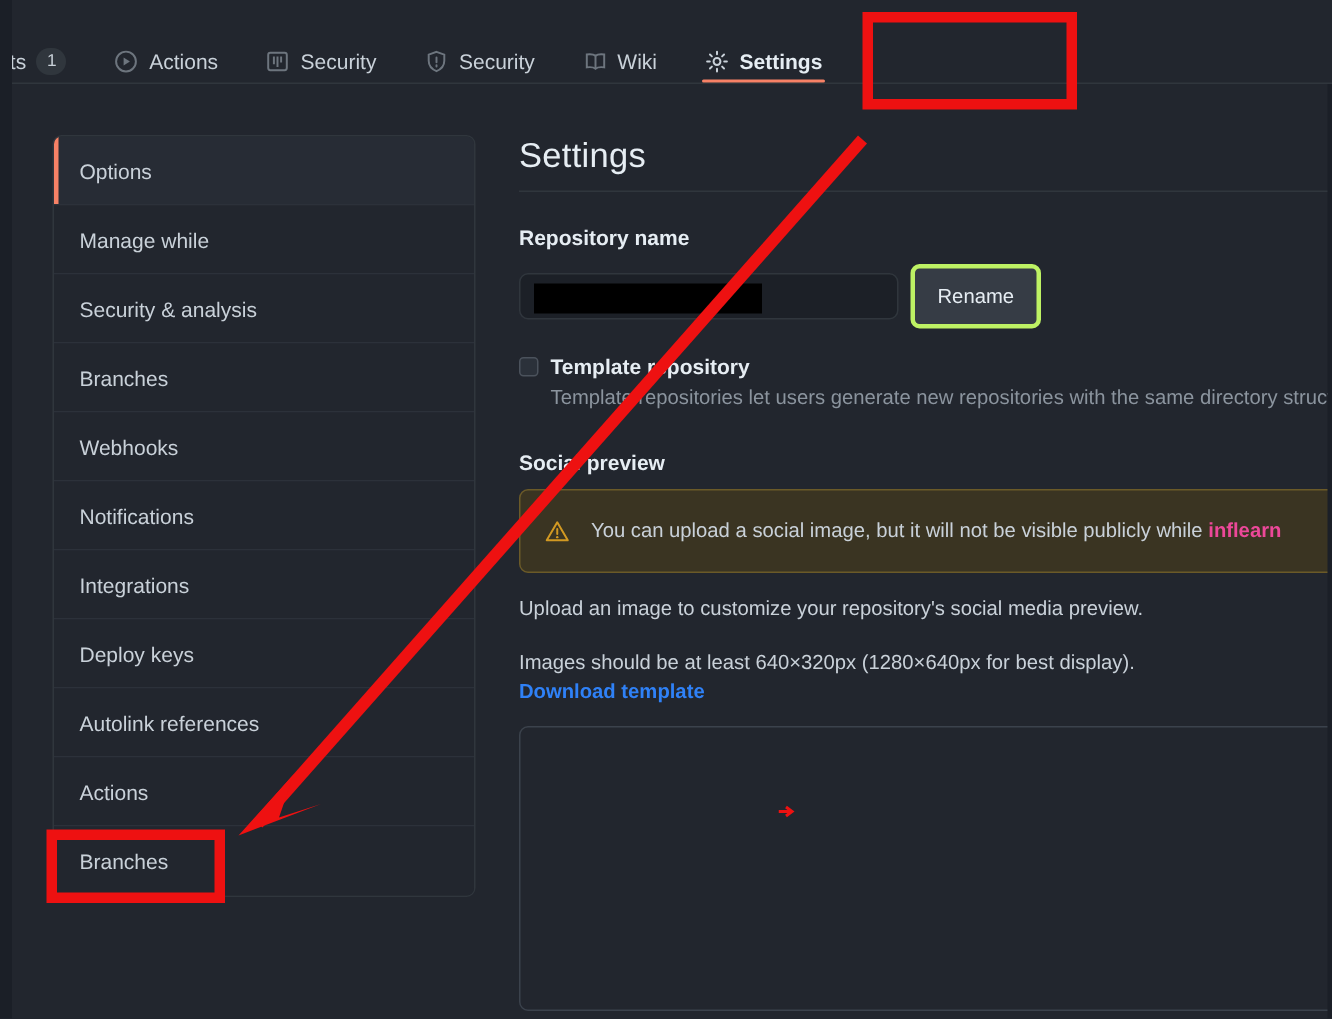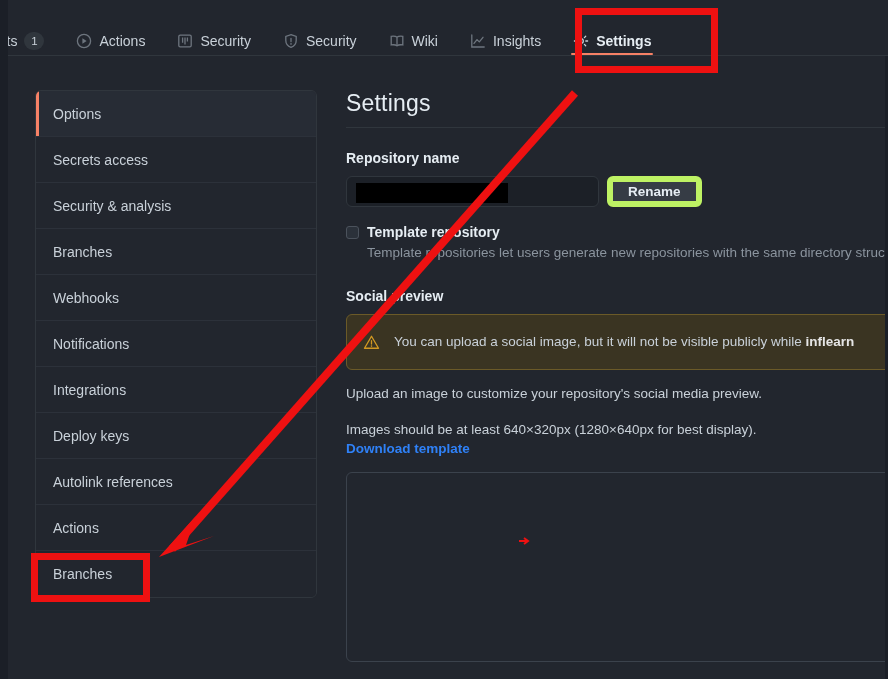--- a/index.html
+++ b/index.html
@@ -174,30 +174,30 @@
     border: 1px solid #30363d;
     border-radius: 6px;
   }
   .redaction {
     position: absolute;
     left: 9px; top: 6px;
     width: 152px; height: 20px;
     background: #000000;
   }
   .btn {
-    height: 31px;
+    height: 43px;
     padding: 0 15px;
     display: inline-flex;
     align-items: center;
     background: #363c45;
-    border: 6px solid #bef264;
+    border: 3px solid #bef264;
     border-radius: 6px;
     color: #e6edf3;
     font-size: 13.5px;
-    font-weight: bold;
+    font-weight: normal;
     font-family: "Liberation Sans", sans-serif;
     cursor: pointer;
   }
 
   .checkbox-row {
     margin-top: 16px;
     display: flex;
     align-items: flex-start;
     gap: 8px;
   }
@@ -244,21 +244,21 @@
     border-radius: 6px;
     overflow: hidden;
   }
   .flash-warn .warn-ico { flex: 0 0 auto; display: inline-flex; }
   .flash-text {
     font-size: 13.5px;
     color: #c9d1d9;
     white-space: nowrap;
     line-height: 20px;
   }
-  .flash-text b { font-weight: bold; color: #e5e5e5; }
+  .flash-text b { font-weight: bold; color: #ec4899; }
 
   .para {
     margin-top: 14px;
     font-size: 13.5px;
     color: #c9d1d9;
     line-height: 20px;
   }
   .para.tight { margin-top: 16px; }
   .link {
     display: block;
@@ -350,29 +350,20 @@
       <div class="nav-item">
         <span class="nav-ico">
           <svg width="16" height="16" viewBox="0 0 16 16" fill="none" stroke="#8b949e" stroke-width="1.3">
             <path d="M8 4.2C6.8 3.2 4.6 3 2.2 3.3v8.6c2.4-.3 4.6-.1 5.8.9 1.2-1 3.4-1.2 5.8-.9V3.3C11.4 3 9.2 3.2 8 4.2Z"></path>
             <path d="M8 4.4v8.4"></path>
           </svg>
         </span>
         <span class="nav-label">Wiki</span>
       </div>
 
-      <div class="nav-item">
-        <span class="nav-ico">
-          <svg width="16" height="16" viewBox="0 0 16 16" fill="none" stroke="#8b949e" stroke-width="1.3">
-            <path d="M1.8 2v12h12.4" stroke-linecap="round"></path>
-            <path d="M4 10.4 7 6.6l2.3 2.3 3.7-4.6" stroke-linecap="round" stroke-linejoin="round"></path>
-          </svg>
-        </span>
-        <span class="nav-label">Insights</span>
-      </div>
 
       <div class="nav-item active">
         <span class="nav-ico">
           <svg width="16" height="16" viewBox="0 0 16 16" fill="none" stroke="#c9d1d9" stroke-width="1.3">
             <circle cx="8" cy="8" r="2.3"></circle>
             <path d="M8 1.4v1.8M8 12.8v1.8M14.6 8h-1.8M3.2 8H1.4M12.7 3.3l-1.3 1.3M4.6 11.4l-1.3 1.3M12.7 12.7l-1.3-1.3M4.6 4.6 3.3 3.3" stroke-linecap="round"></path>
           </svg>
         </span>
         <span class="nav-label">Settings</span>
       </div>
@@ -380,21 +371,21 @@
     </div>
   </div>
 
   <div class="content">
 
     <div class="sidebar">
       <div class="side-item selected">
         <span>Options</span>
       </div>
       <div class="side-item">
-        <span>Secrets access</span>
+        <span>Manage while</span>
       </div>
       <div class="side-item">
         <span>Security &amp; analysis</span>
       </div>
       <div class="side-item">
         <span>Branches</span>
       </div>
       <div class="side-item">
         <span>Webhooks</span>
       </div>

